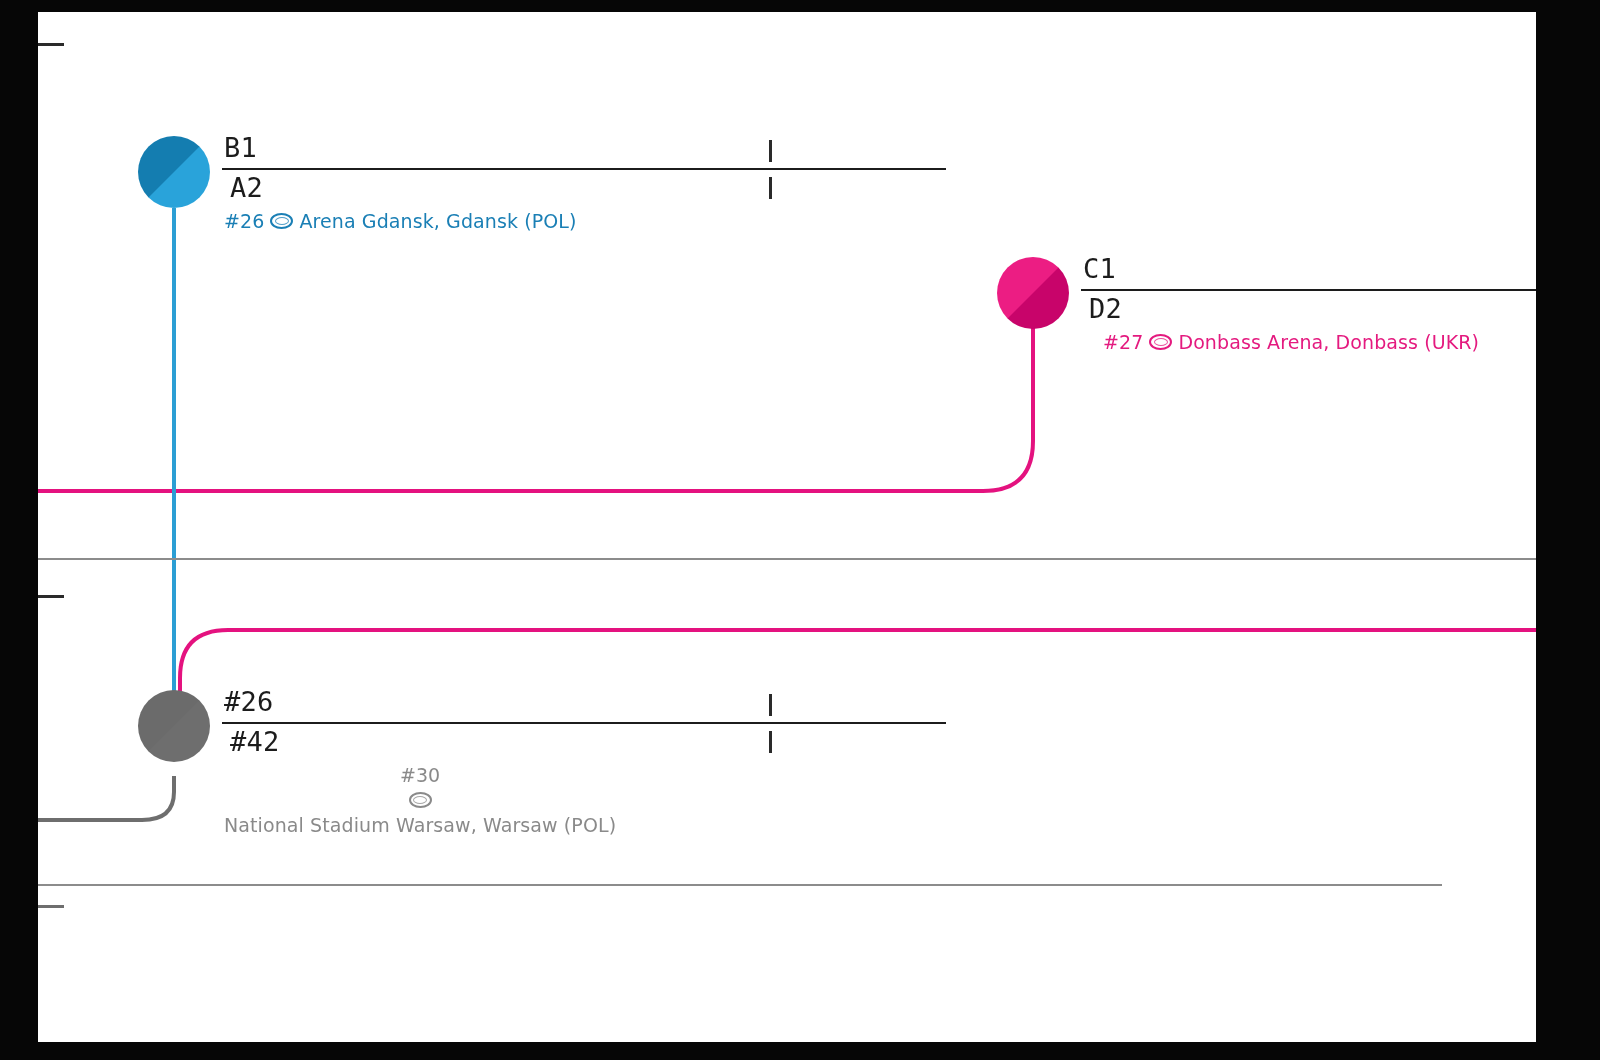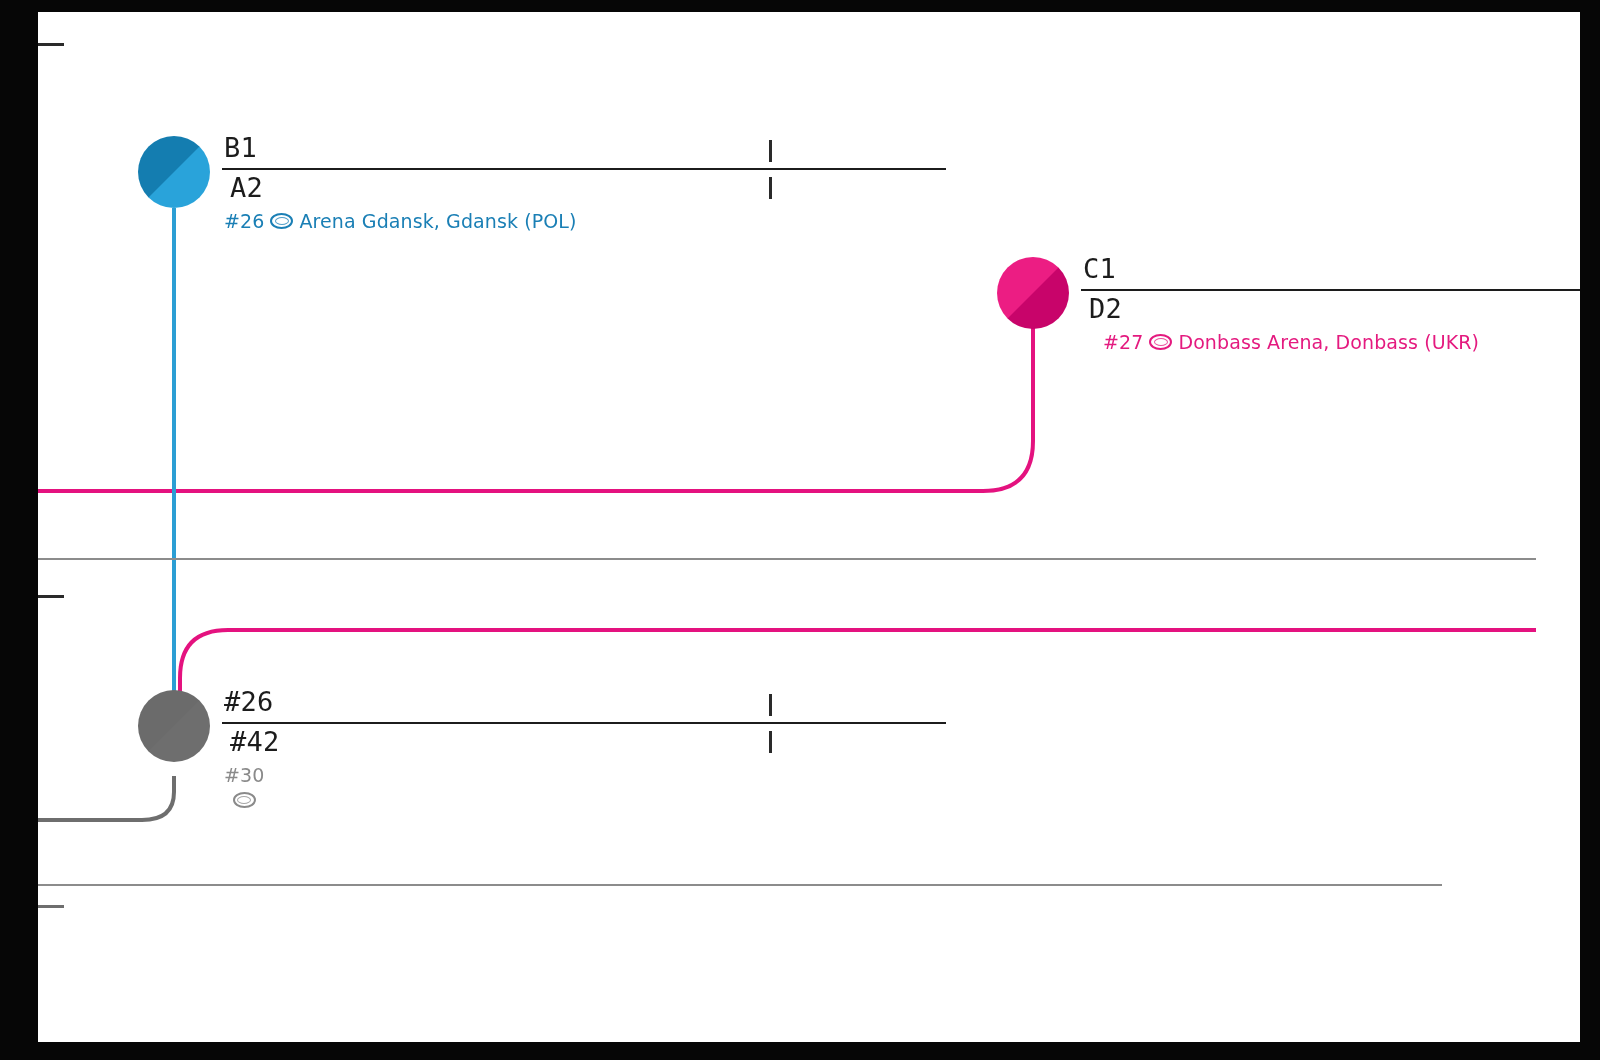--- a/index.html
+++ b/index.html
@@ -24,21 +24,20 @@
 
   
   #canvas {
     position: absolute;
     left: 38px;
     top: 12px;
     width: 1498px;
     height: 1030px;
     background: #ffffff;
     overflow: hidden;
-    padding-left: 44px;
   }
 
   
   #wires {
     position: absolute;
     left: 0;
     top: 0;
     width: 1498px;
     height: 1030px;
     pointer-events: none;
@@ -206,17 +205,18 @@
     <div class="node" style="left:100px; top:678px;">
       <div class="bubble grey"></div>
       <div class="entrant top">#26</div>
       <div class="divider" style="width:724px;"></div>
       <div class="tick t-top"></div>
       <div class="entrant bot">#42</div>
       <div class="tick t-bot"></div>
       <div class="venue grey">
         <span>#30</span>
         <span class="stadium-icon"></span>
+        <span>National Stadium Warsaw, Warsaw (POL)</span>
       </div>
     </div>
 
   </div>
 </div>
 
 </body></html>

